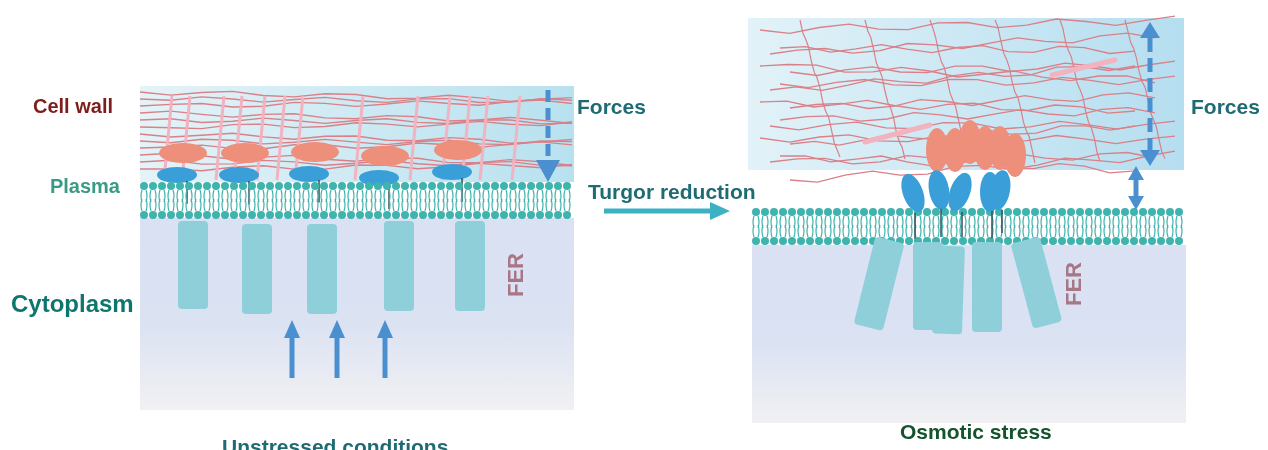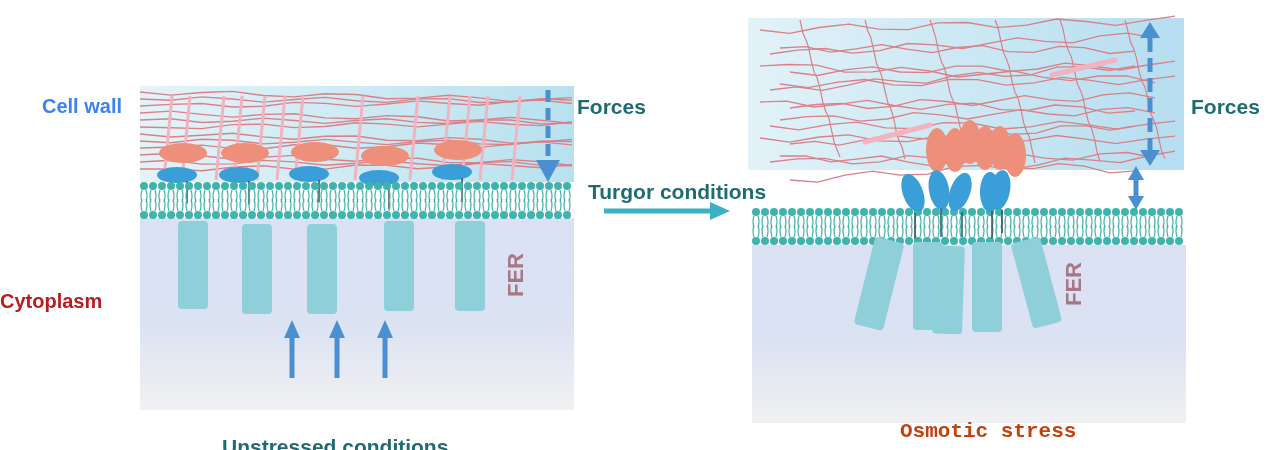--- a/index.html
+++ b/index.html
@@ -1,26 +1,26 @@
 <!DOCTYPE html>
 <html><head>
 <meta charset="utf-8">
 <style>
   html, body { margin: 0; padding: 0; background: #ffffff; }
   body { width: 1268px; height: 450px; position: relative; overflow: hidden;
          font-family: "Liberation Sans", sans-serif; }
   .lbl { position: absolute; font-weight: bold; white-space: nowrap; }
-  #cellwall-label { left: 33px; top: 95px; font-size: 20px; color: #3b82f6; margin-left: 9px; }
+  #cellwall-label { left: 33px; top: 95px; font-size: 20px; color: #7f1d1d; }
   #plasma-label { left: 12px; top: 171px; font-size: 20px; color: #3b9a86; text-align: right; width: 108px; line-height: 30px; }
-  #cyto-label { left: 0; top: 290px; font-size: 20px; color: #b91c1c; }
+  #cyto-label { left: 11px; top: 290px; font-size: 24px; color: #0f766e; }
   #forces-left { left: 577px; top: 95px; font-size: 21px; color: #1f6b74; }
   #forces-right { left: 1191px; top: 95px; font-size: 21px; color: #1f6b74; }
   #turgor-label { left: 588px; top: 180px; font-size: 21px; color: #1f6b74; }
   #cap-left { left: 222px; top: 420px; font-size: 21px; color: #1f6b74; margin-top: 15px; }
-  #cap-right { left: 900px; top: 420px; font-size: 21px; color: #c2410c; font-family: Liberation Mono, monospace; }
+  #cap-right { left: 900px; top: 420px; font-size: 21px; color: #14532d; }
   .fer { position: absolute; font-size: 22px; font-weight: bold; color: #a87786; transform: rotate(-90deg); transform-origin: center; }
   #fer-left { left: 494px; top: 262px; }
   #fer-right { left: 1052px; top: 271px; }
   svg#diagram { position: absolute; left: 0; top: 0; }
 </style>
 </head>
 <body>
 
 <svg id="diagram" width="1268" height="450" viewBox="0 0 1268 450" xmlns="http://www.w3.org/2000/svg">
   <defs>
@@ -468,21 +468,22 @@
     <g>
       <polygon points="1128,180 1144,180 1136,166" fill="#4a90d0"></polygon>
       <line x1="1136" y1="178" x2="1136" y2="198" stroke="#4a90d0" stroke-width="5"></line>
       <polygon points="1128,196 1144,196 1136,210" fill="#4a90d0"></polygon>
     </g>
   </g>
 </svg>
 
 <div class="lbl" id="cellwall-label">Cell wall</div>
 <div class="lbl" id="plasma-label">
+  <div>Plasma</div>
 </div>
 <div class="lbl" id="cyto-label">Cytoplasm</div>
 <div class="lbl" id="forces-left">Forces</div>
 <div class="lbl" id="forces-right">Forces</div>
-<div class="lbl" id="turgor-label">Turgor conditions</div>
+<div class="lbl" id="turgor-label">Turgor reduction</div>
 <div class="lbl fer" id="fer-left">FER</div>
 <div class="lbl fer" id="fer-right">FER</div>
 <div class="lbl" id="cap-left">Unstressed conditions</div>
 <div class="lbl" id="cap-right">Osmotic stress</div>
 
 </body></html>

